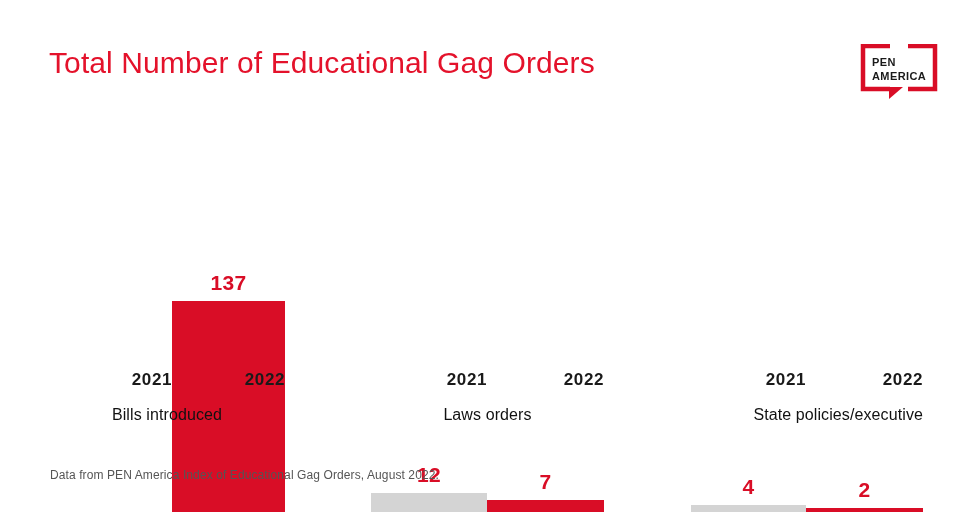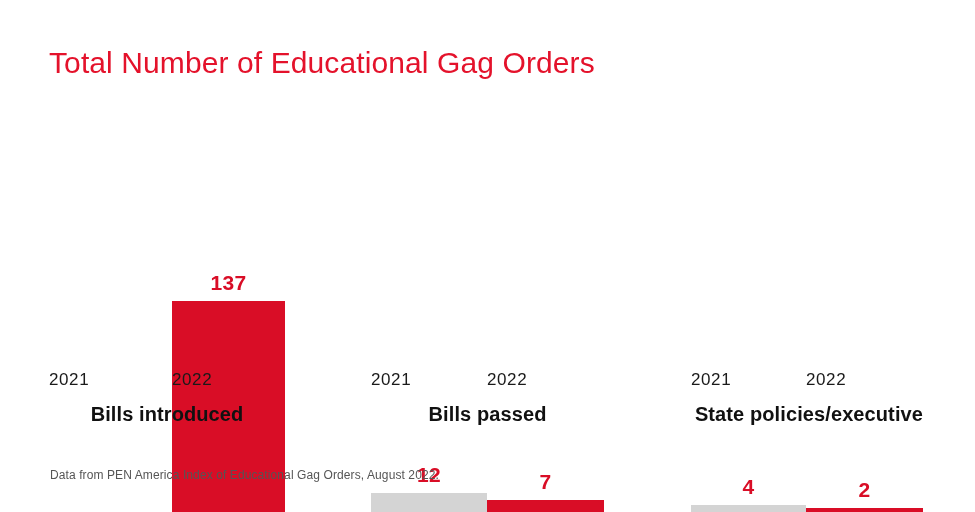--- a/index.html
+++ b/index.html
@@ -82,35 +82,35 @@
     color: #D90D26;
     font-weight: 700;
     font-size: 21px;
     line-height: 21px;
     letter-spacing: 0.3px;
   }
   .year-label {
     position: absolute;
     left: 0;
     right: 0;
-    text-align: left;
+    text-align: right;
     color: #1a1a1a;
     font-size: 17px;
     line-height: 20px;
-    font-weight: 400;
+    font-weight: 700;
     letter-spacing: 0.6px;
   }
   .group-label {
     position: absolute;
     left: 0;
     right: 0;
     text-align: center;
     color: #111111;
-    font-size: 20px;
-    font-weight: 700;
+    font-size: 16px;
+    font-weight: 400;
     line-height: 21px;
     letter-spacing: 0.1px;
   }
 
   
   #source-note {
     position: absolute;
     left: 50px;
     top: 468px;
     font-size: 12px;
@@ -119,20 +119,32 @@
     white-space: nowrap;
   }
 </style>
 </head>
 <body>
 
 <div id="stage">
 
   <div id="chart-title">Total Number of Educational Gag Orders</div>
 
+  <div id="logo">
+    <svg width="82" height="56" viewBox="0 0 82 56" xmlns="http://www.w3.org/2000/svg">
+
+      <path d="M32 2 L5 2 L5 45 L32 45" fill="none" stroke="#D90D26" stroke-width="4.5"></path>
+
+      <path d="M50 2 L77 2 L77 45 L50 45" fill="none" stroke="#D90D26" stroke-width="4.5"></path>
+
+      <path d="M31 43 L31 55 L45 43 Z" fill="#D90D26"></path>
+      <text class="logo-text-line" x="14" y="22" font-size="11" letter-spacing="0.4">PEN</text>
+      <text class="logo-text-line" x="14" y="36" font-size="11" letter-spacing="0.4">AMERICA</text>
+    </svg>
+  </div>
 
   <div id="plot">
 
     <div class="group" style="left:49px; width:236px; height:512px;">
 
       <div class="year-label" style="left:0px; width:123px; top:370px;">2021</div>
 
       <div class="bar-wrap" style="left:123px; width:113px; height:363px;">
         <div class="bar red" style="height:211px;"></div>
         <div class="value-label" style="bottom:219px;">137</div>
@@ -149,21 +161,21 @@
         <div class="value-label" style="bottom:27px;">12</div>
       </div>
       <div class="year-label" style="left:0px; width:116px; top:370px;">2021</div>
 
       <div class="bar-wrap" style="left:116px; width:117px; height:363px;">
         <div class="bar red" style="height:12px;"></div>
         <div class="value-label" style="bottom:20px;">7</div>
       </div>
       <div class="year-label" style="left:116px; width:117px; top:370px;">2022</div>
 
-      <div class="group-label" style="top:404px;">Bills passed</div>
+      <div class="group-label" style="top:404px;">Laws orders</div>
     </div>
 
     <div class="group" style="left:691px; width:232px; height:512px;">
 
       <div class="bar-wrap" style="left:0px; width:115px; height:363px;">
         <div class="bar gray" style="height:7px;"></div>
         <div class="value-label" style="bottom:15px;">4</div>
       </div>
       <div class="year-label" style="left:0px; width:115px; top:370px;">2021</div>
 

